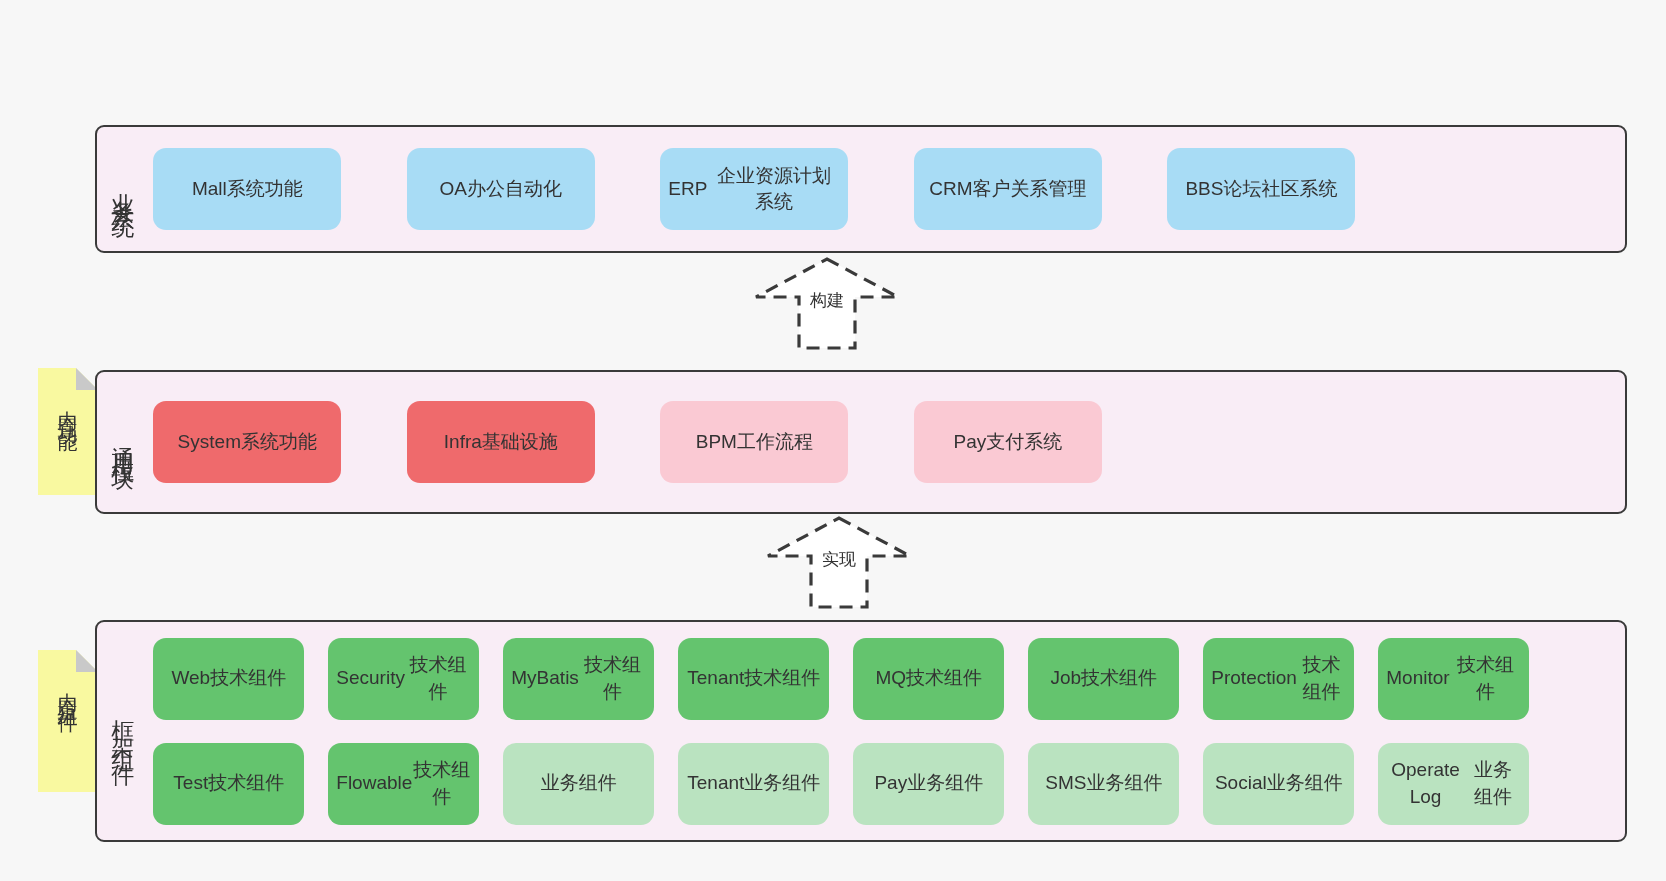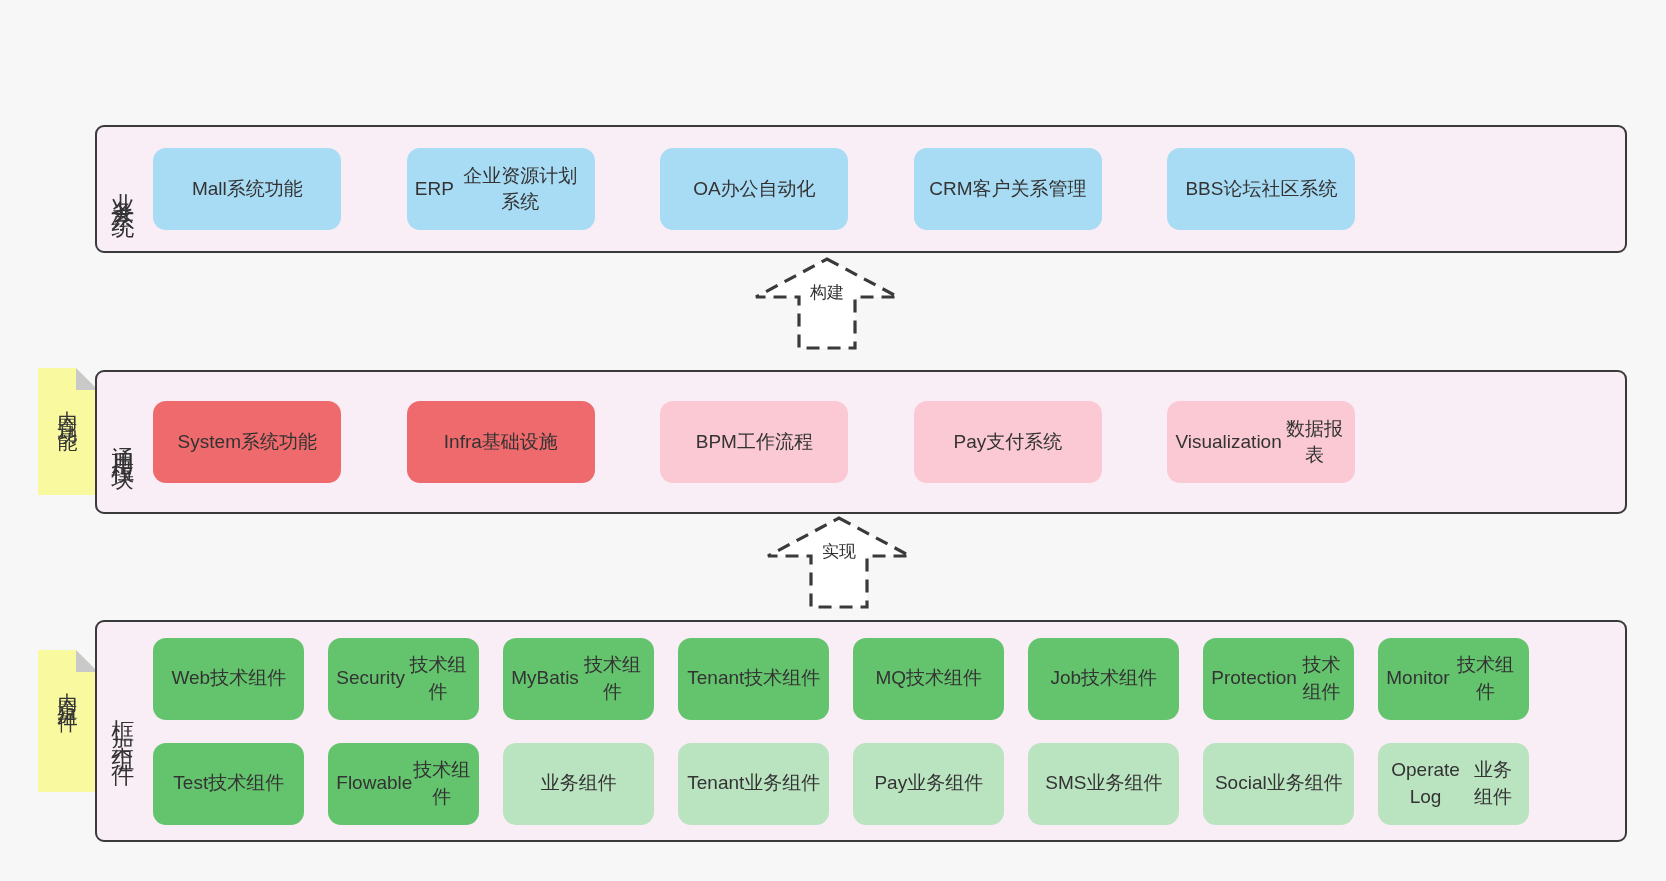--- a/index.html
+++ b/index.html
@@ -74,21 +74,21 @@
     font-size:20px; letter-spacing:7px; line-height:1.1;
     margin-top:27px; color:var(--text,#333); white-space:nowrap;
   }
 
   
   .arrow { position:absolute; width:150px; height:95px; z-index:1; }
   .arrow-1 { left:752px; top:256px; }
   .arrow-2 { left:764px; top:515px; }
   .arrow svg { display:block; width:150px; height:95px; }
   .arrow .alabel {
-    position:absolute; left:50%; top:24px; transform:translateX(-50%);
+    position:absolute; left:50%; top:32px; transform:translateX(-50%);
     background:var(--arrow_fill,#fff); padding:1px 3px;
     font-size:17px; color:var(--text,#333); white-space:nowrap;
   }
 </style>
 </head>
 <body>
 
 <div class="canvas">
 
   <div class="sticky sticky-1">
@@ -103,26 +103,26 @@
   </div>
 
   <section class="band band-1">
     <div class="vlabel">业务系统</div>
     <div class="grid grid-6">
       <div class="box blue">
         <span>Mall</span>
         <span>系统功能</span>
       </div>
       <div class="box blue">
+        <span>OA</span>
+        <span>办公自动化</span>
+      </div>
+      <div class="box blue">
         <span>ERP</span>
         <span>企业资源计划系统</span>
-      </div>
-      <div class="box blue">
-        <span>OA</span>
-        <span>办公自动化</span>
       </div>
       <div class="box blue">
         <span>CRM</span>
         <span>客户关系管理</span>
       </div>
       <div class="box blue">
         <span>BBS</span>
         <span>论坛社区系统</span>
       </div>
     </div>
@@ -147,24 +147,20 @@
         <span>基础设施</span>
       </div>
       <div class="box pink">
         <span>BPM</span>
         <span>工作流程</span>
       </div>
       <div class="box pink">
         <span>Pay</span>
         <span>支付系统</span>
       </div>
-      <div class="box pink">
-        <span>Visualization</span>
-        <span>数据报表</span>
-      </div>
     </div>
   </section>
 
   <div class="arrow arrow-2">
     <svg viewBox="0 0 150 95">
       <polygon points="75,3 146,41 103,41 103,92 47,92 47,41 4,41" fill="#ffffff" stroke="#3a3a3a" stroke-width="3.2" stroke-dasharray="13 8"></polygon>
     </svg>
     <span class="alabel">实现</span>
   </div>
 

